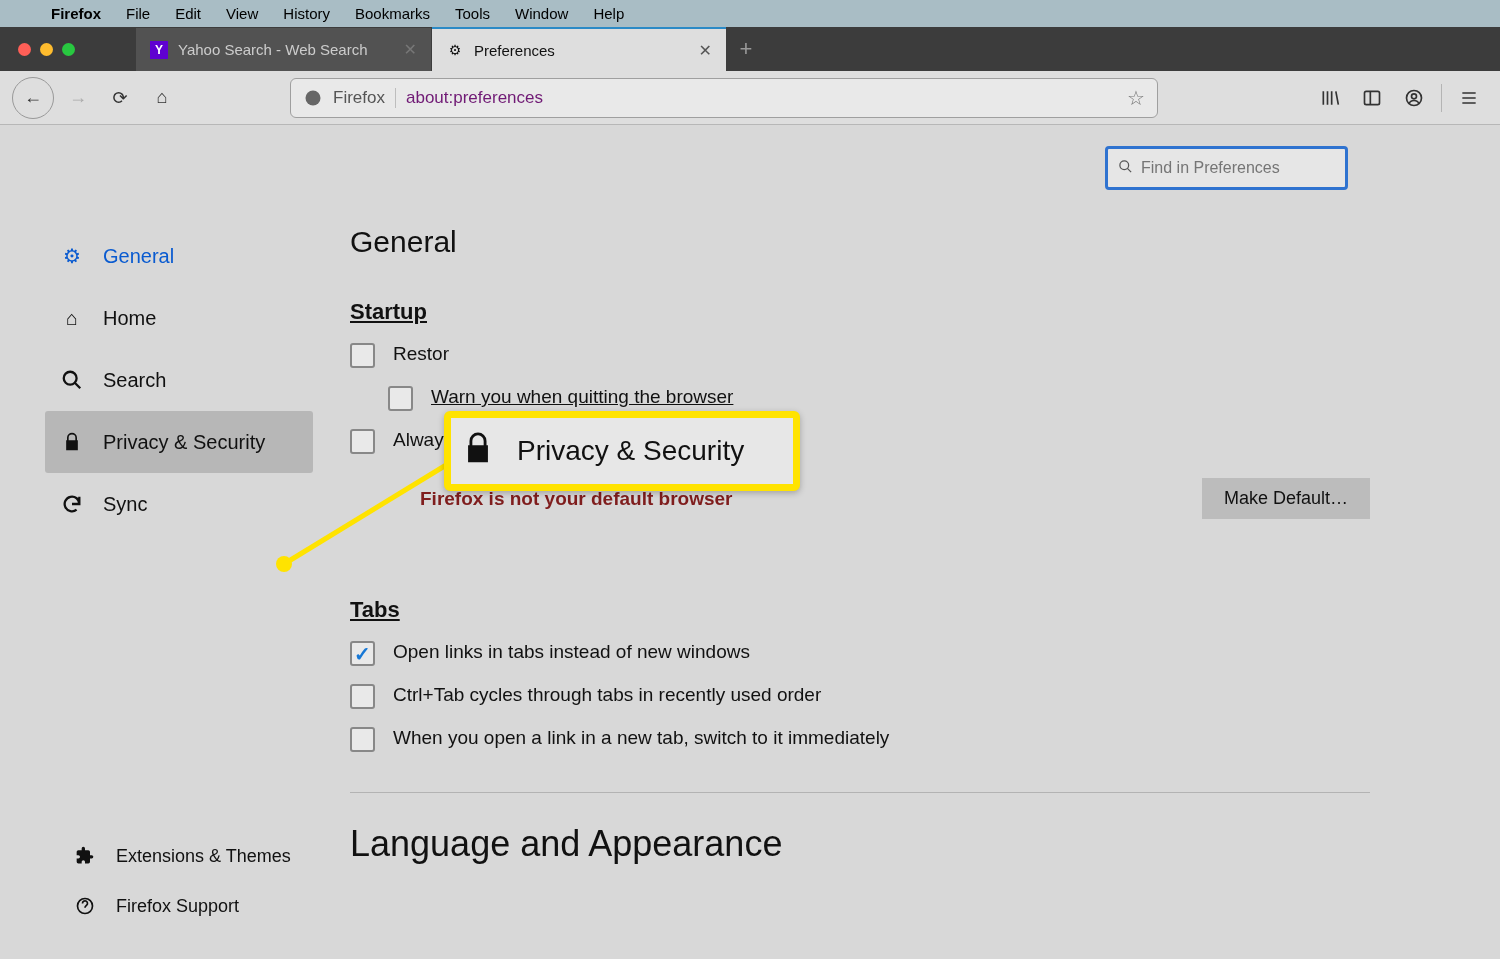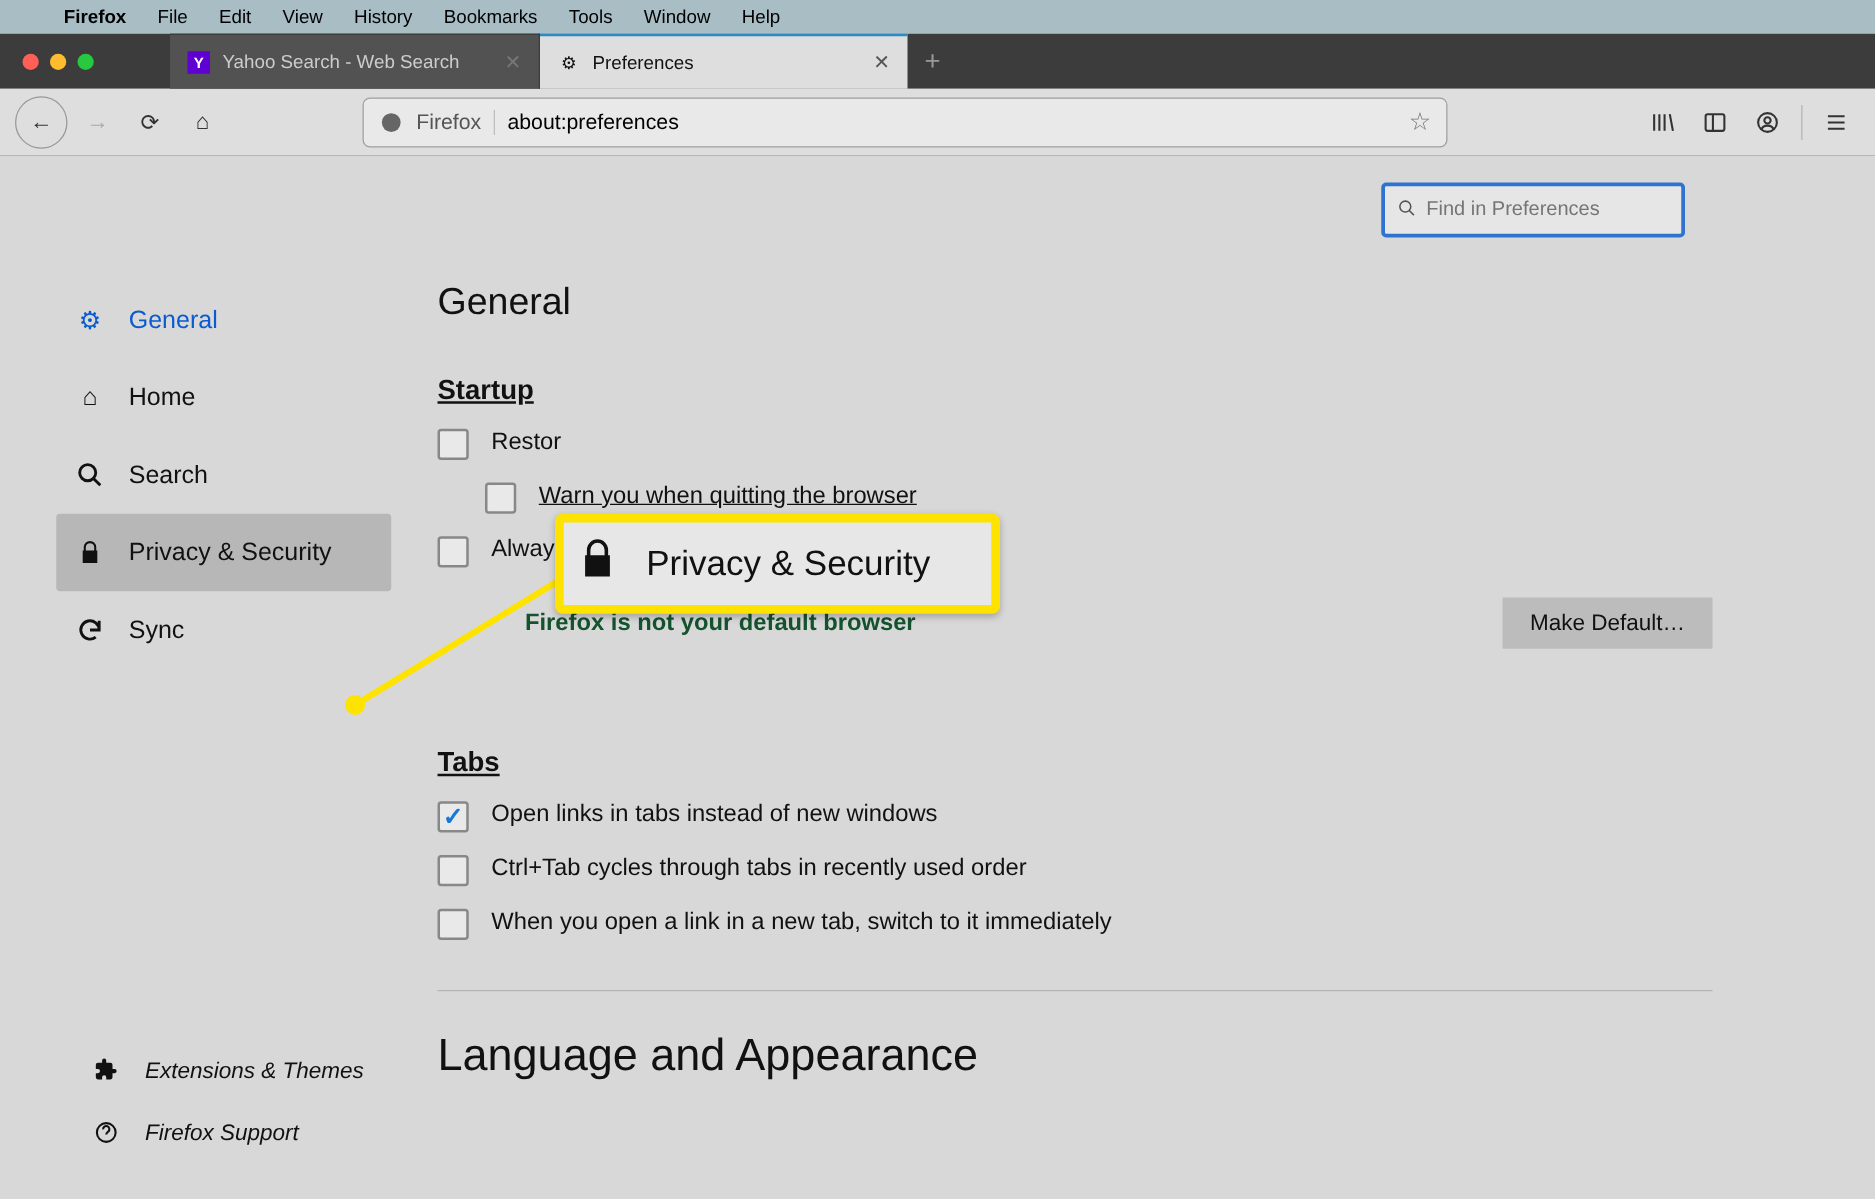--- a/index.html
+++ b/index.html
@@ -28,21 +28,21 @@
   .newtab { width: 40px; display: flex; align-items: center; justify-content: center; color: #999; font-size: 22px; }
 
   
   .navbar { height: 54px; background: #dedede; display: flex; align-items: center; padding: 0 12px; gap: 6px; border-bottom: 1px solid #b7b7b7; }
   .navbtn { width: 36px; height: 36px; display:flex; align-items:center; justify-content:center; color:#333; font-size:18px; }
   .navbtn.back { width:42px; height:42px; border:1px solid #999; border-radius:50%; }
   .navbtn.fwd { color:#aaa; }
   .urlbar { flex: 0 0 868px; height: 40px; margin-left: 104px; background: #e9e9e9; border: 1px solid #9f9f9f; border-radius: 6px; display: flex; align-items: center; padding: 0 12px; font-size: 17px; color: #222; gap: 10px; }
   .urlbar .ff-icon { width:20px; height:20px; display:flex; align-items:center; justify-content:center; }
   .urlbar .ff-label { color:#555; padding-right:10px; border-right:1px solid #bdbdbd; }
-  .urlbar .url { flex:1; color:#000000; }
+  .urlbar .url { flex:1; color:#701a75; }
   .urlbar .star { margin-left:auto; color:#777; font-size:20px; }
   .rightbtns { margin-left: auto; display:flex; align-items:center; gap:4px; }
   .rightbtns .navbtn { width:38px; }
   .rightbtns .sep { width:1px; height:28px; background:#b4b4b4; margin:0 4px; }
 
   
   .content { position:absolute; top:125px; left:0; right:0; bottom:0; background:#d8d8d8;padding-left:36px; }
 
   
   .findbox { position:absolute; top:21px; right:152px; width:243px; height:44px; border:3px solid #2f73d0; border-radius:4px; background:#e6e6e6; display:flex; align-items:center; padding:0 10px; gap:8px; }
@@ -50,33 +50,33 @@
   .findbox .mag { color:#555; font-size:15px; }
 
   
   .sidebar { position:absolute; top:100px; left:45px; width:268px; }
   .side-item { height:62px; display:flex; align-items:center; gap:18px; padding:0 14px; font-size:20px; color:#111; border-radius:3px; }
   .side-item .icon { width:26px; display:flex; justify-content:center; font-size:20px; }
   .side-item.active { color:#0a5bd0; }
   .side-item.active .icon { color:#0a5bd0; }
   .side-item.highlight { background:#b7b7b7; }
 
-  .side-footer { position:absolute; bottom:28px; left:58px;font-style:italic; }
+  .side-footer { position:absolute; bottom:28px; left:58px; }
   .side-footer .side-item { height:50px; font-size:18px; }
 
   
   .main { position:absolute; top:100px; left:350px; right:130px; }
   .main h1 { font-size:30px; font-weight:500; color:#111; margin-bottom:40px; }
   .section-title { font-size:22px; font-weight:700; color:#111; margin-bottom:18px;text-decoration:underline; }
   .check-row { display:flex; align-items:flex-start; gap:18px; font-size:19px; color:#111; margin-bottom:18px; }
   .check-row.sub { margin-left:38px;text-decoration:underline; }
   .checkbox { width:25px; height:25px; border:2px solid #888; border-radius:3px; background:#e9e9e9; display:flex; align-items:center; justify-content:center; }
   .checkbox.checked::after { content:"✓"; color:#1778d6; font-size:20px; font-weight:700; }
   .default-row { display:flex; align-items:center; margin-top:24px; margin-left:70px; }
-  .default-row .msg { font-size:19px; font-weight:700; color:#14532d; }
+  .default-row .msg { font-size:19px; font-weight:700; color:#7f1d1d; }
   .default-row .btn { margin-left:auto; padding:10px 22px; background:#bcbcbc; font-size:18px; color:#111; border:none; }
   hr.divider { border:none; border-top:1px solid #b3b3b3; margin-top:40px; }
 
   
   .callout { position:absolute; top:286px; left:444px; width:356px; height:80px; background:#e7e7e7; border:7px solid #ffe300; border-radius:6px; display:flex; align-items:center; gap:22px; padding:0 18px 0 10px; box-shadow:0 2px 6px rgba(0,0,0,0.25); }
   .callout .lock { font-size:30px; }
   .callout .label { font-size:28px; color:#111; }
   svg.pointer { position:absolute; top:320px; left:276px; width:360px; height:130px; pointer-events:none; }
 
   

